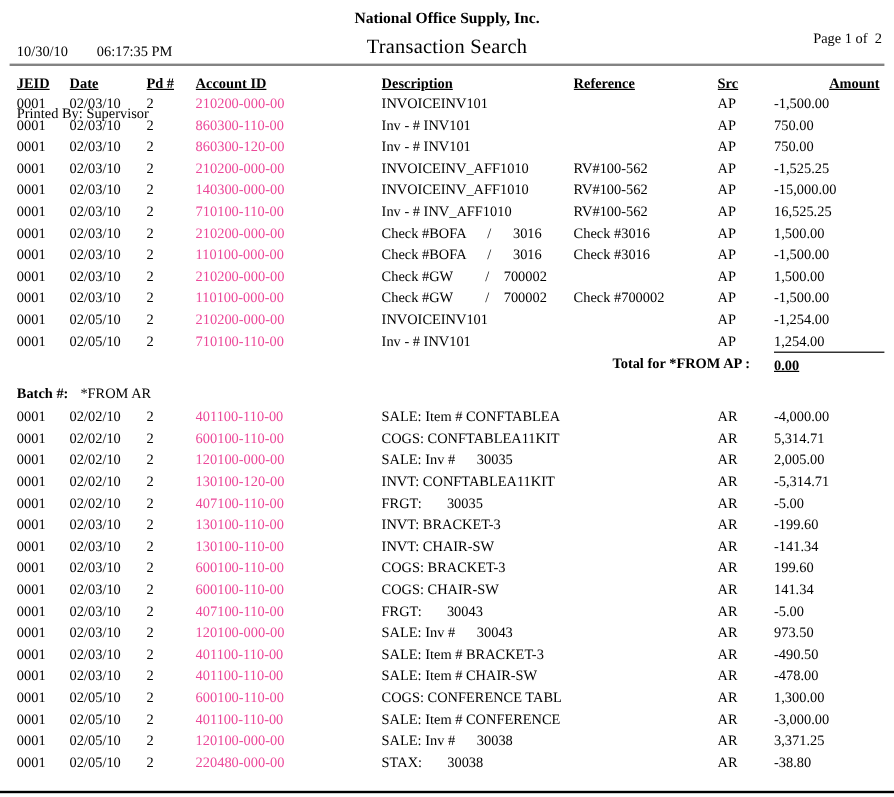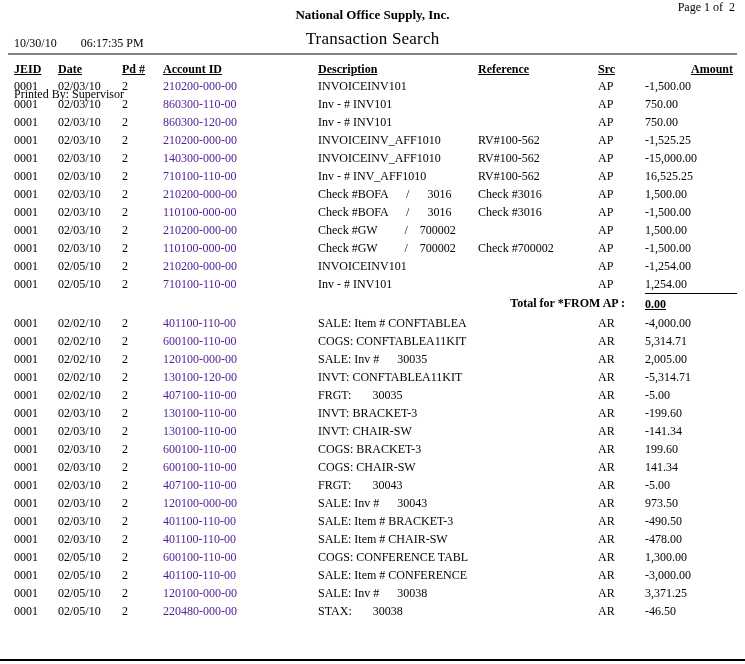--- a/index.html
+++ b/index.html
@@ -14,21 +14,21 @@
     overflow: hidden;
   }
   
   .rpt-header { position: relative; height: 53px; }
   .hdr-left { position: absolute; left: 14px; top: 6px; white-space: pre; }
   .hdr-left .time { margin-left: 24px; }
   .hdr-left .printed-by { margin-top: 6px; }
   .hdr-center { text-align: center; padding-top: 7px; }
   .company { font-weight: bold; font-size: 13px; }
   .title { font-weight: normal; font-size: 17px; margin-top: 6px; letter-spacing: 0.2px; }
-  .hdr-right { position: absolute; right: 10px; top: 0; white-space: pre; }
+  .hdr-right { position: absolute; right: 10px; top: 25px; white-space: pre; }
   .rule { height: 0; border-top: 2px solid #838383; margin: 0 8px; }
   
   table.rpt {
     table-layout: fixed;
     border-collapse: collapse;
     width: 723px;
     margin-left: 14px;
     font-size: 12px;
   }
   table.rpt th, table.rpt td {
@@ -39,21 +39,21 @@
   }
   thead th { font-weight: bold; height: 22px; vertical-align: bottom; padding-bottom: 4px; }
   thead th .th-text { text-decoration: underline; }
   thead th.amt { text-align: right; padding-right: 4px; }
   .batch-row td { height: 18px; vertical-align: middle; }
   .batch-row.gap td { height: 20px; padding-top: 4px; }
   .b-label { font-weight: bold; }
   .b-value { margin-left: 10px; }
   .data-row td { height: 18px; vertical-align: middle; }
   td.amt { text-align: right; padding-right: 4px; margin-top: 37px; }
-  .acct-link { color: #4c1d95; text-decoration: none; cursor: pointer; }
+  .acct-link { color: #ec4899; text-decoration: none; cursor: pointer; }
   .total-row td { height: 20px; vertical-align: middle; }
   .total-row .total-label { text-align: right; padding-right: 20px; font-weight: bold; }
   .total-row .total-amt { font-weight: bold; border-top: 1px solid #000000; text-decoration: underline; }
   .bottom-line { position: absolute; left: 0; right: 0; top: 659px; height: 2px; background: #000000; }
 </style>
 </head>
 <body>
 
 <div class="page">
 
@@ -212,20 +212,23 @@
     <td><a class="acct-link">710100-110-00</a></td>
     <td>Inv - # INV101</td>
     <td></td>
     <td>AP</td>
     <td class="amt">1,254.00</td>
   </tr>
         <tr class="total-row">
     <td colspan="7" class="total-label">Total for *FROM AP :</td>
     <td class="amt total-amt">0.00</td>
   </tr>
+        <tr class="batch-row gap">
+    <td colspan="8"><span class="b-label">Batch #:</span><span class="b-value">*FROM AR</span></td>
+  </tr>
         <tr class="data-row">
     <td>0001</td>
     <td>02/02/10</td>
     <td>2</td>
     <td><a class="acct-link">401100-110-00</a></td>
     <td>SALE: Item # CONFTABLEA</td>
     <td></td>
     <td>AR</td>
     <td class="amt">-4,000.00</td>
   </tr>
@@ -380,19 +383,19 @@
     <td class="amt">3,371.25</td>
   </tr>
         <tr class="data-row">
     <td>0001</td>
     <td>02/05/10</td>
     <td>2</td>
     <td><a class="acct-link">220480-000-00</a></td>
     <td>STAX:       30038</td>
     <td></td>
     <td>AR</td>
-    <td class="amt">-46.50</td>
+    <td class="amt">-38.80</td>
   </tr>
       </tbody>
   </table>
 
   <div class="bottom-line"></div>
 </div>
 
 </body></html>

